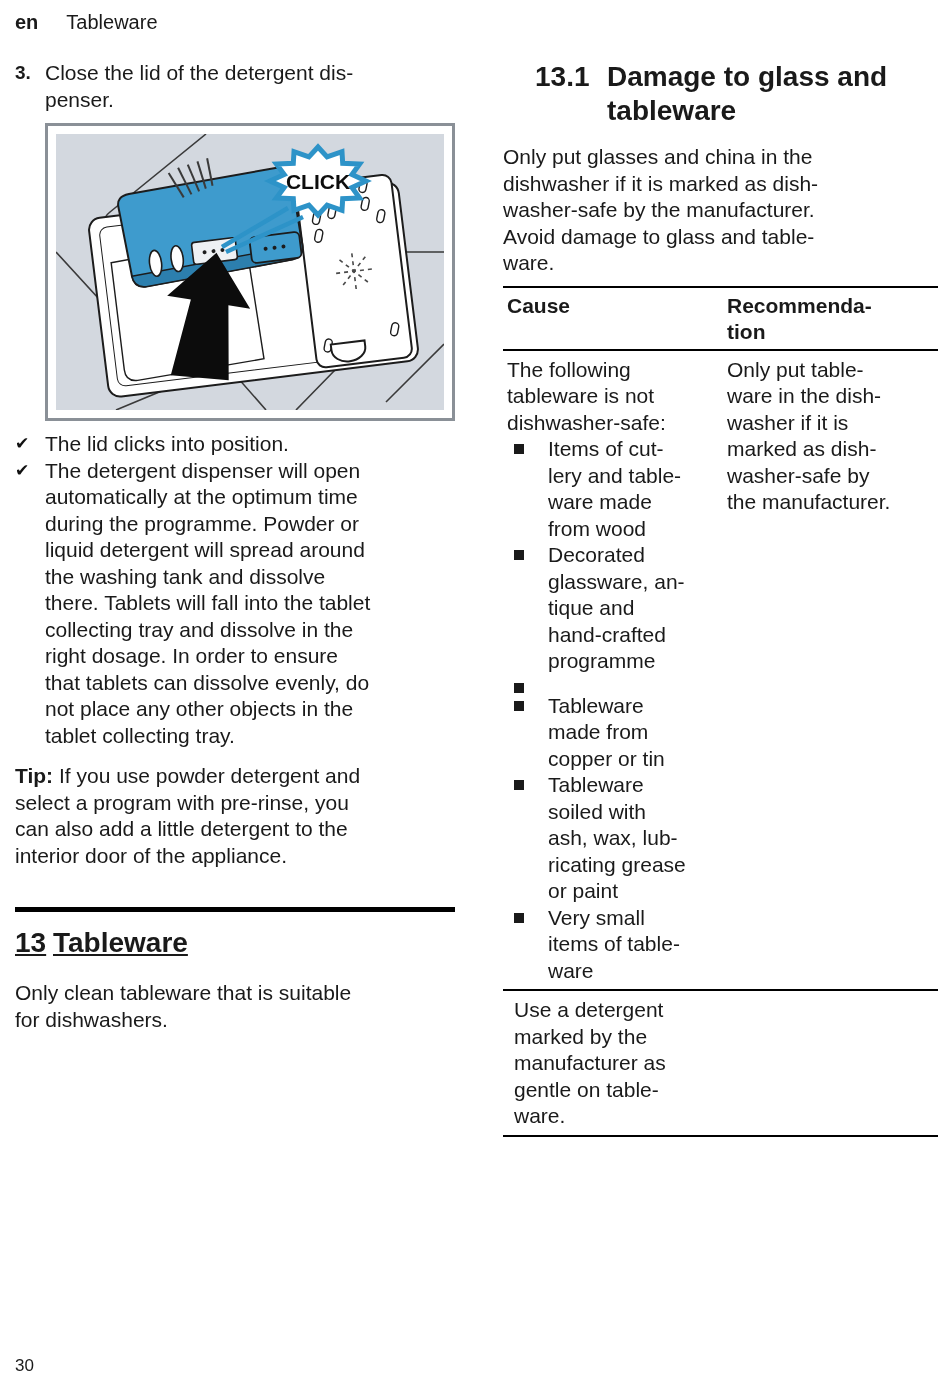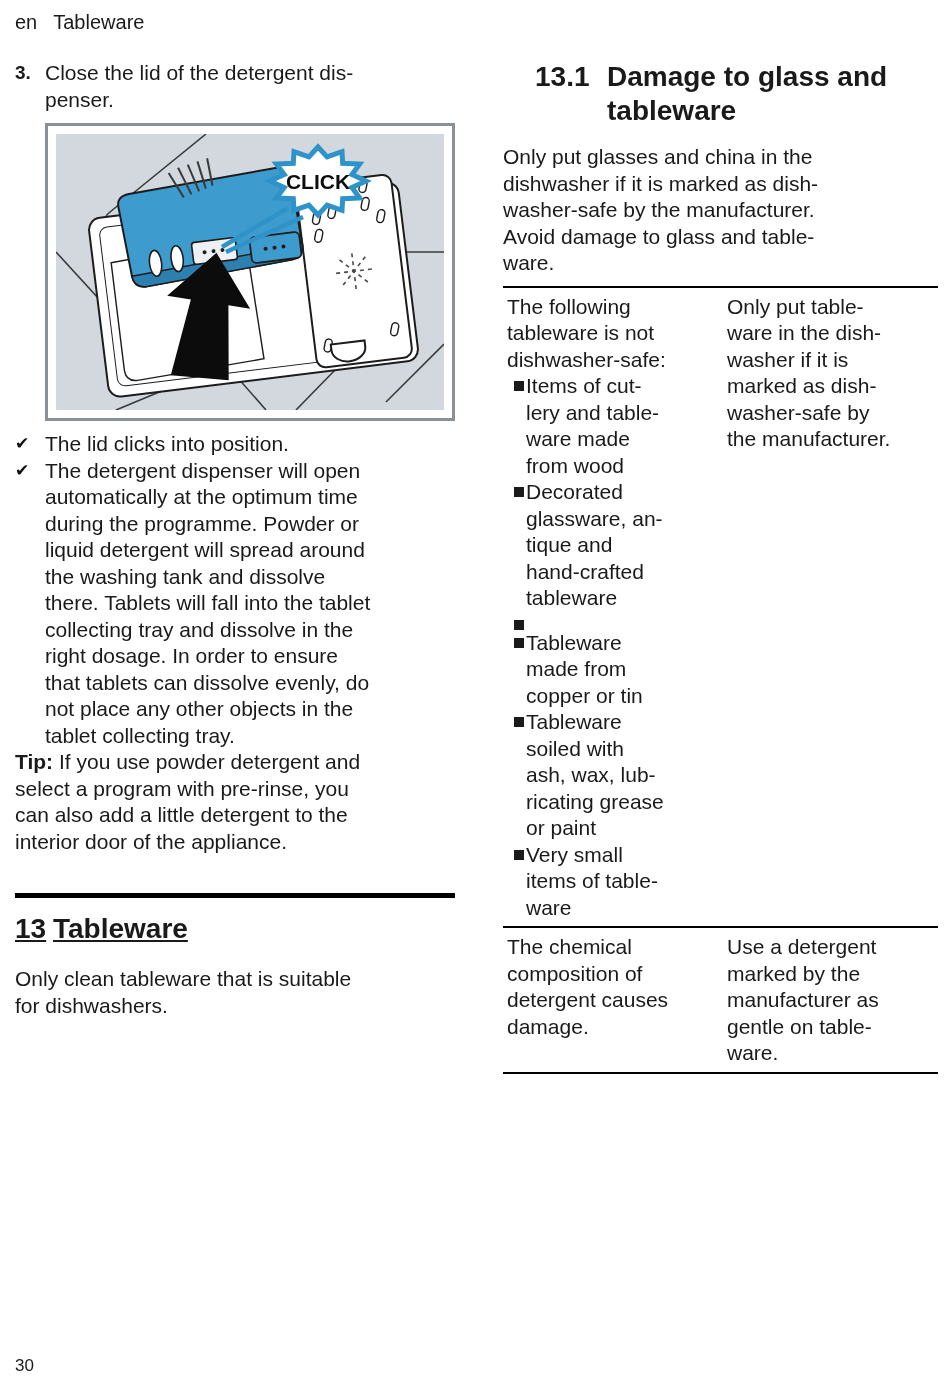--- a/index.html
+++ b/index.html
@@ -6,21 +6,21 @@
   body{
     width:950px;height:1400px;
     font-family:"Liberation Sans","DejaVu Sans",sans-serif;
     color:#1a1a1a;
     -webkit-font-smoothing:antialiased;
   }
   .page{position:relative;width:950px;height:1400px;overflow:hidden;background:#fff;}
 
   
   .runhead{position:absolute;left:15px;top:10px;font-size:20px;line-height:24px;}
-  .runhead .lang{font-weight:normal;margin-right:16px;}
+  .runhead .lang{font-weight:bold;margin-right:28px;}
 
   
   .col-left{position:absolute;left:15px;top:60px;width:440px;font-size:21px;line-height:26.5px;}
   .col-right{position:absolute;left:503px;top:60px;width:435px;font-size:21px;line-height:26.5px;}
   .preline{white-space:pre-line;}
 
   
   .step{display:flex;}
   .step-num{width:30px;flex:none;font-weight:bold;font-size:19px;}
   .step-text{flex:1;}
@@ -31,21 +31,21 @@
     border:3px solid #8a9097;background:#ffffff;padding:8px;
   }
   .figure svg{display:block;}
 
   
   .check-list{margin-top:10px;}
   .check-item{display:flex;}
   .check-mark{width:30px;flex:none;font-size:17px;color:#111;}
   .check-text{flex:1;}
 
-  .tip{}
+  .tip{margin-top:14px;}
   .note{margin-top:10px;}
   .inline-label{font-weight:bold;}
 
   .rule-thick{height:5px;background:#000;margin-top:38px;width:440px;}
 
   .section-head{display:flex;font-weight:bold;font-size:28px;line-height:34px;}
   .section-head.h13{margin-top:14px;text-decoration:underline;}
   .sec-num-l{width:38px;flex:none;}
   .sec-num-r{width:72px;flex:none;margin-left:32px;}
 
@@ -56,21 +56,21 @@
 
   .tbl{margin-top:9px;border-top:2px solid #000;width:435px;}
   .tbl-head{display:flex;border-bottom:2px solid #000;padding:5px 0 3px;}
   .tbl-row{display:flex;border-bottom:2px solid #000;padding:6px 0 5px;}
   .c1{width:213px;flex:none;box-sizing:border-box;padding-left:4px;}
   .c2{width:207px;flex:none;margin-left:11px;box-sizing:border-box;}
   .th{font-weight:bold;}
 
   .bullet-item{display:flex;}
   .bullet-sq{width:10px;height:10px;background:#1a1a1a;flex:none;margin:8px 0 0 7px;}
-  .bullet-text{margin-left:2px;flex:1;}
+  .bullet-text{margin-left:24px;flex:1;}
 
   .footer-num{position:absolute;left:15px;top:1356px;font-size:17px;}
 </style>
 </head>
 <body>
 
 <div class="page">
 
   <div class="runhead">
     <span class="lang">en</span><span>Tableware</span>
@@ -220,40 +220,45 @@
     </div>
 
     <div class="intro preline">Only put glasses and china in the
 dishwasher if it is marked as dish-
 washer-safe by the manufacturer.
 Avoid damage to glass and table-
 ware.</div>
 
     <div class="tbl">
 
+      <div class="tbl-head">
+        <div class="c1 th preline">Cause</div>
+        <div class="c2 th preline">Recommenda-
+tion</div>
+      </div>
 
       <div class="tbl-row">
         <div class="c1">
           <div class="preline">The following
 tableware is not
 dishwasher-safe:</div>
           <div class="bullet-item">
             <span class="bullet-sq"></span>
             <span class="bullet-text preline">Items of cut-
 lery and table-
 ware made
 from wood</span>
           </div>
           <div class="bullet-item">
             <span class="bullet-sq"></span>
             <span class="bullet-text preline">Decorated
 glassware, an-
 tique and
 hand-crafted
-tableware</span>
+programme</span>
           </div>
           <div class="bullet-item">
             <span class="bullet-sq"></span>
           </div>
           <div class="bullet-item">
             <span class="bullet-sq"></span>
             <span class="bullet-text preline">Tableware
 made from
 copper or tin</span>
           </div>
@@ -274,24 +279,20 @@
         </div>
         <div class="c2 preline">Only put table-
 ware in the dish-
 washer if it is
 marked as dish-
 washer-safe by
 the manufacturer.</div>
       </div>
 
       <div class="tbl-row">
-        <div class="c1 preline">The chemical
-composition of
-detergent causes
-damage.</div>
         <div class="c2 preline">Use a detergent
 marked by the
 manufacturer as
 gentle on table-
 ware.</div>
       </div>
 
     </div>
   </div>
 

